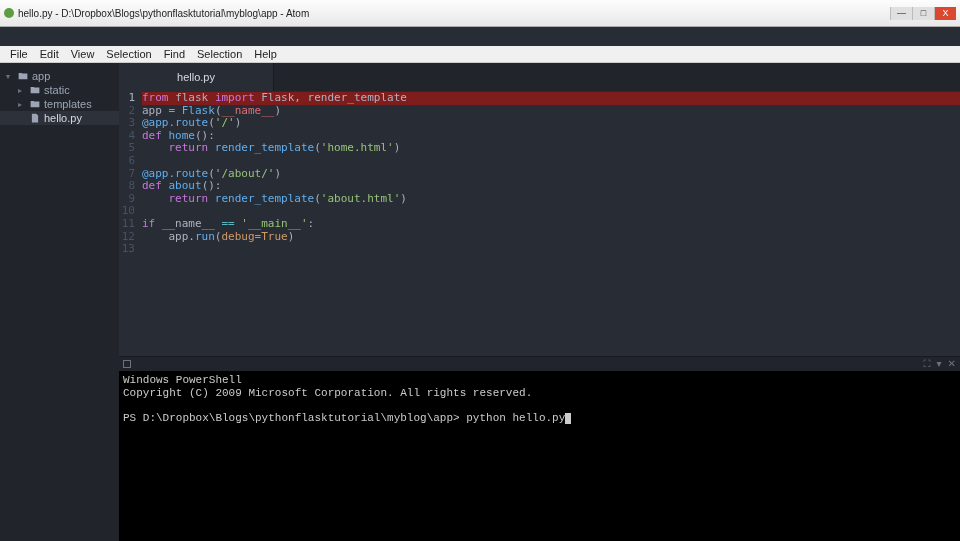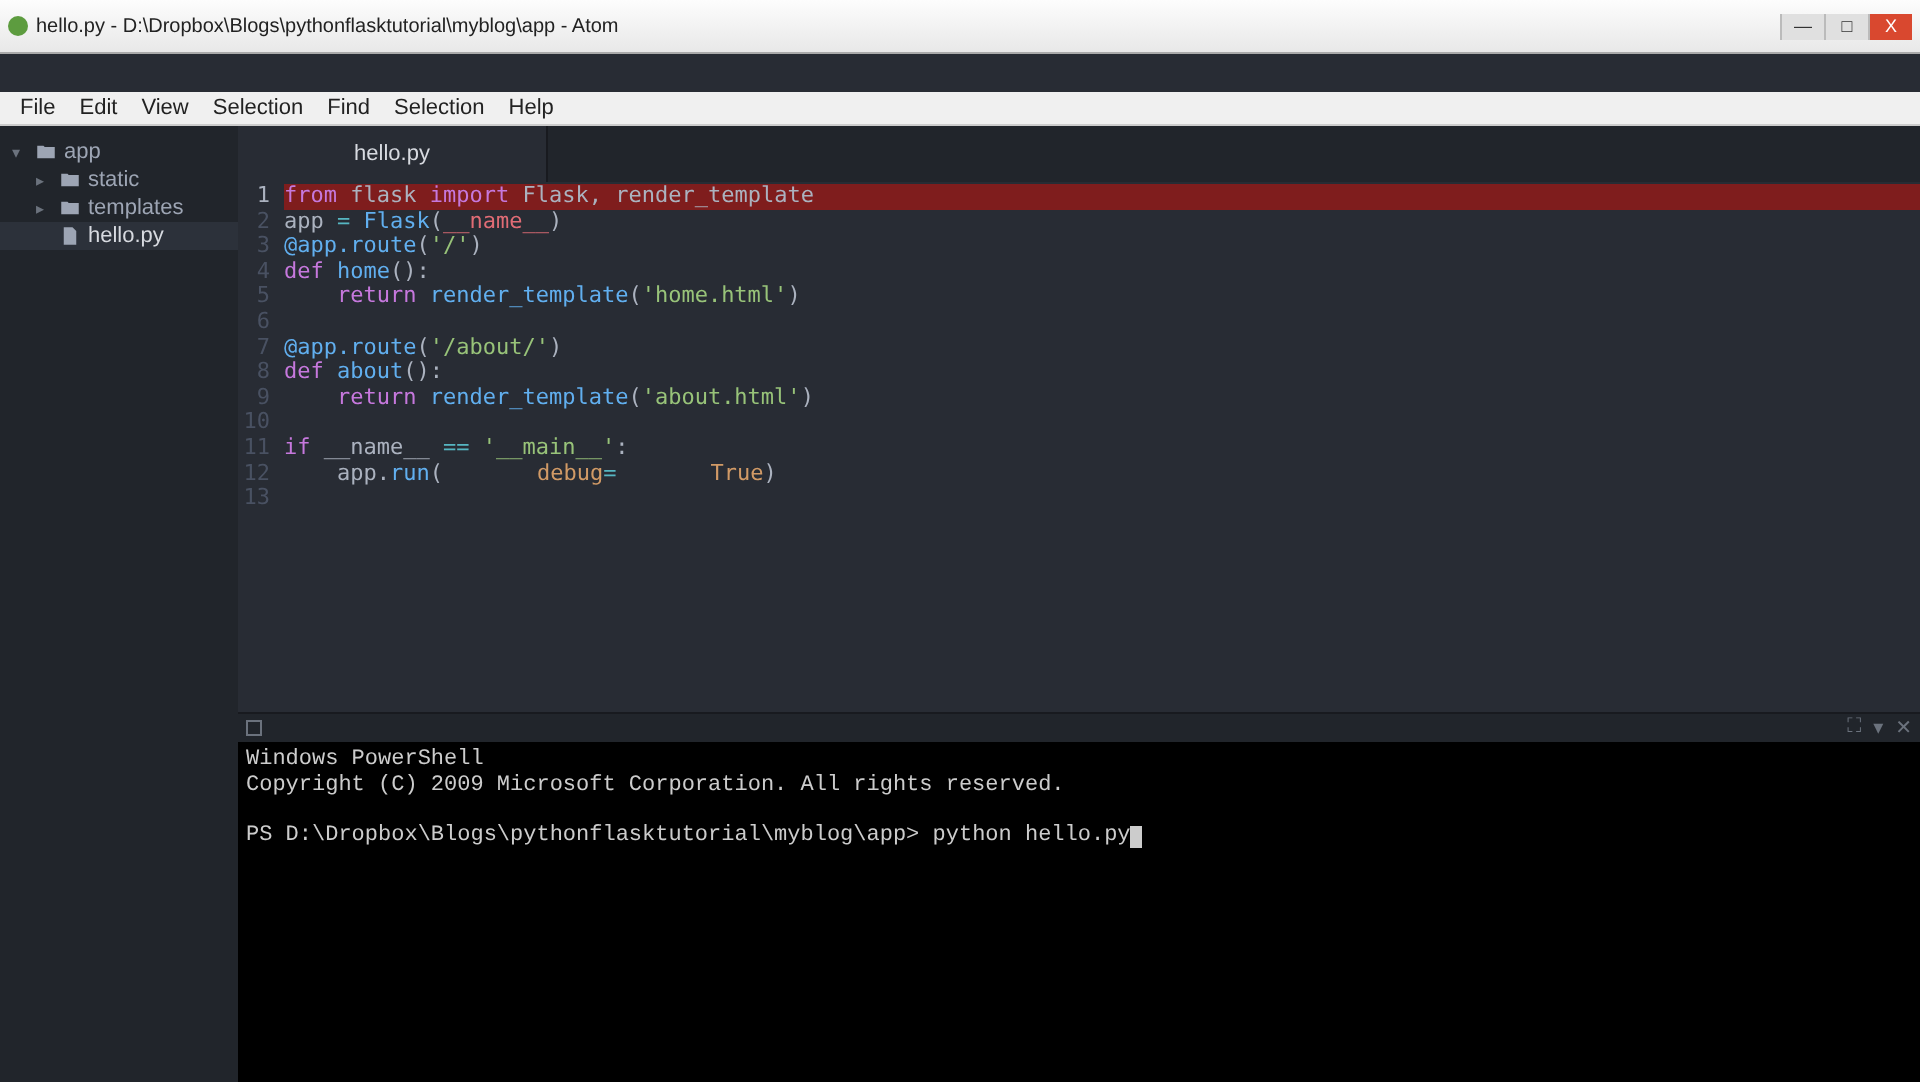--- a/index.html
+++ b/index.html
@@ -25,21 +25,21 @@
 .editor-area { flex:1; display:flex; flex-direction:column; background:#282c34;}
 .tabs { height:28px; display:flex; background:#21252b;}
 .tab { width:155px; display:flex; align-items:center; justify-content:center; font-size:11px; color:#9da5b4; border-right:1px solid #181a1f; position:relative;}
 .tab.active { background:#282c34; color:#d7dae0;}
 .tab .gear { width:11px; height:11px; margin-right:5px;}
 .code { flex:1; display:flex; font-family:Consolas,monospace; font-size:11px; line-height:12.6px; padding-top:1px;}
 .gutter { width:23px; text-align:right; color:#495162; padding-right:7px;}
 .gutter .cur { color:#abb2bf;}
 .src { flex:1; white-space:pre; color:#abb2bf;}
 .src .line.cur { background:#7f1d1d;}
-.k-purple{color:#c678dd;} .k-blue{color:#61afef;} .k-orange{color:#d19a66;margin-left:47px;} .k-green{color:#98c379;} .k-cyan{color:#56b6c2;} .k-red{color:#e06c75;}
+.k-purple{color:#c678dd;} .k-blue{color:#61afef;} .k-orange{color:#d19a66;} .k-green{color:#98c379;} .k-cyan{color:#56b6c2;} .k-red{color:#e06c75;}
 .term-wrap { border-top:1px solid #181a1f;}
 .term-head { height:14px; background:#21252b; display:flex; align-items:center; padding:0 4px;}
 .term-head .left { display:flex; gap:4px;}
 .term-head .right { margin-left:auto; display:flex; gap:6px; color:#6b727d; font-size:10px;}
 .term-body { height:174px; background:#000; color:#ccc; font-family:Liberation Mono, monospace; font-size:11px; line-height:12.5px; padding:3px 4px; white-space:pre;}
 .cursor { display:inline-block; width:6px; height:11px; background:#ccc; vertical-align:text-bottom;}
 .footer-tabs { height:10px; background:#1b1d23; display:flex; align-items:center; padding:0 6px; gap:6px; color:#6b727d; font-size:11px;}
 .footer-tabs .plus{font-size:13px; line-height:10px;}
 .status { height:17px; background:#21252b; display:flex; align-items:center; padding:0 8px; gap:18px; color:#9da5b4; font-size:10px;}
 .status .right { margin-left:auto; display:flex; gap:6px; align-items:center;}

